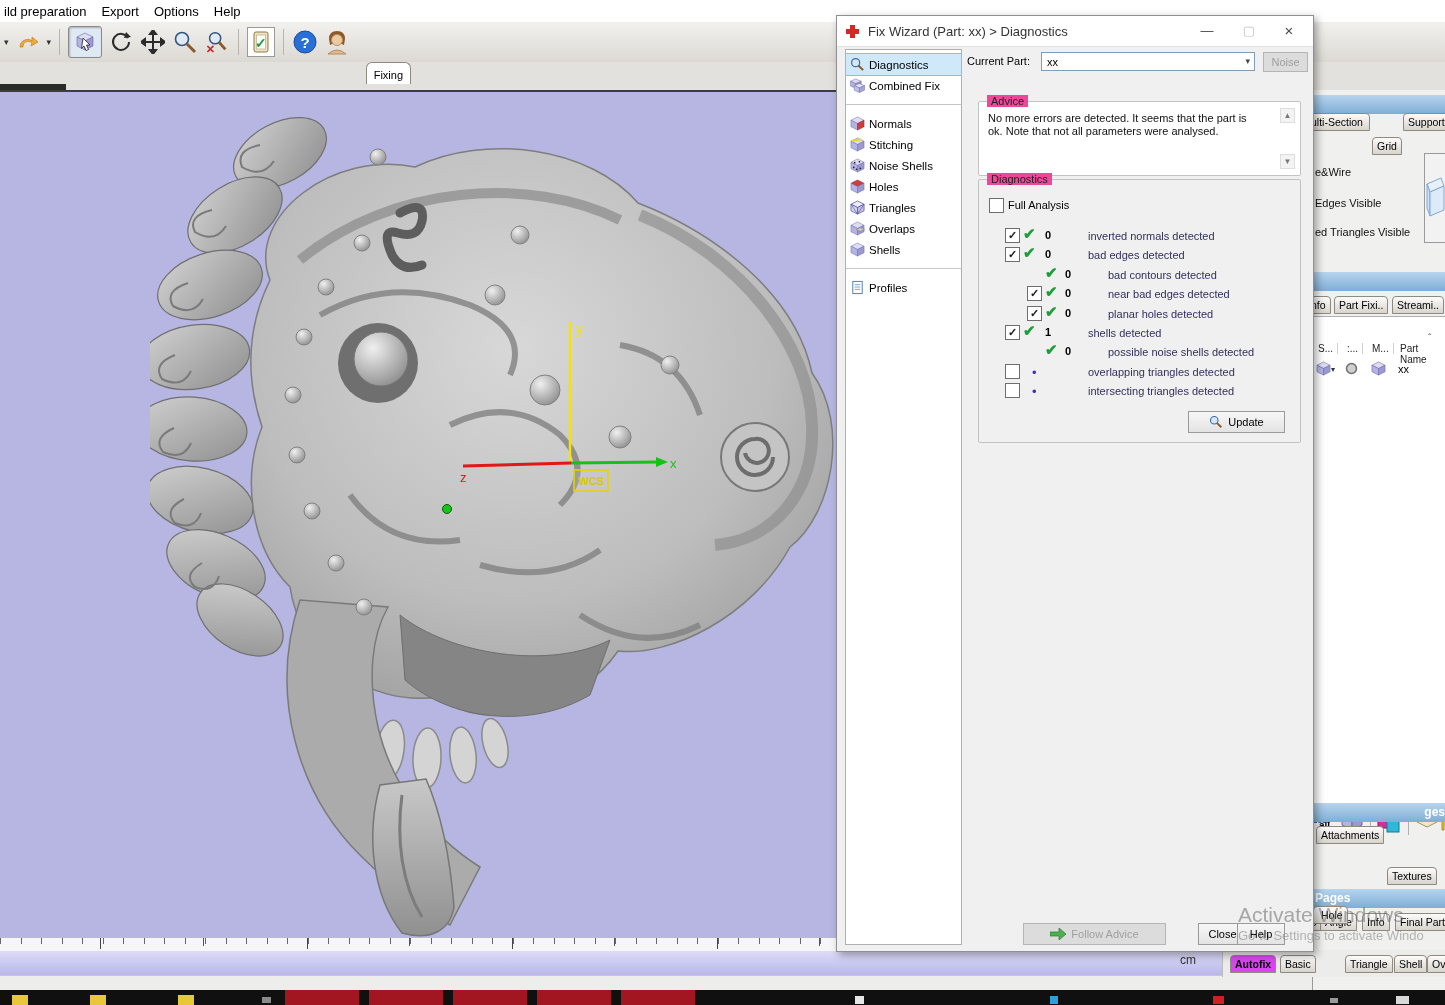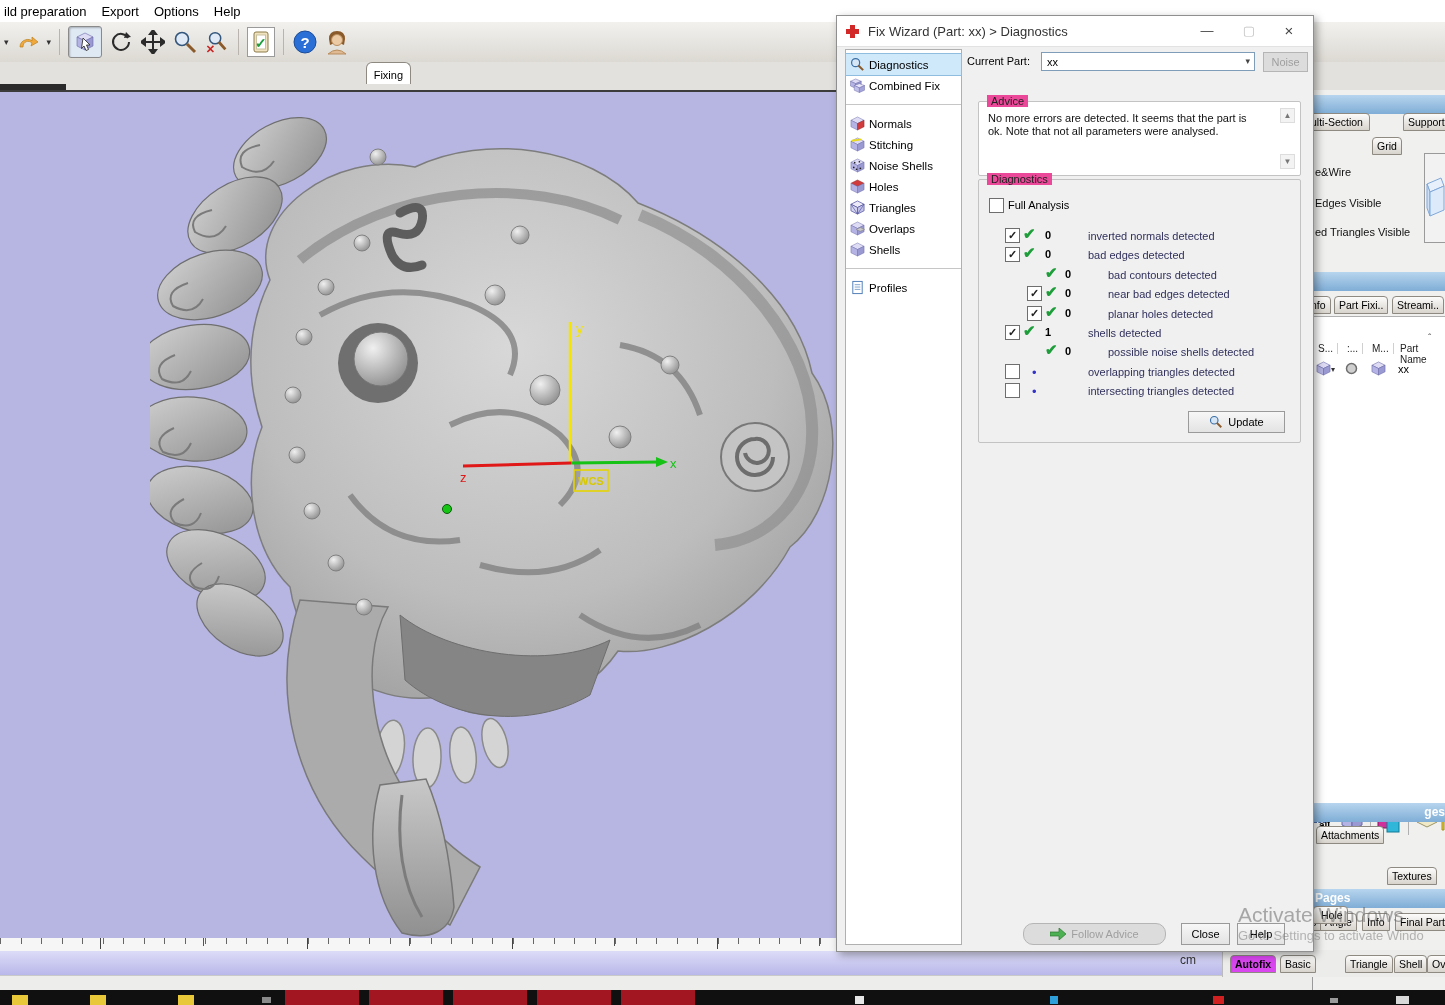--- a/index.html
+++ b/index.html
@@ -588,26 +588,26 @@
 
       <button class="btn" style="left:209px;top:231px;width:97px;height:22px;">
         <svg width="14" height="14" viewBox="0 0 16 16">
             <circle cx="6" cy="6" r="4.3" fill="#d6e6f5" stroke="#3a6ea5" stroke-width="1.3"></circle>
             <line x1="9" y1="9" x2="14" y2="14" stroke="#8a5a2a" stroke-width="2.2"></line>
           </svg>
         <span>Update</span>
       </button>
     </div>
 
-    <button class="btn disabled" style="left:186px;top:907px;width:143px;height:22px;border-radius:10px;">
+    <button class="btn disabled" style="left:186px;top:907px;width:143px;height:22px;">
       <svg width="16" height="12" viewBox="0 0 16 12">
           <polygon points="0,4 9,4 9,0 16,6 9,12 9,8 0,8" fill="#4db052" stroke="#2e7a33" stroke-width="0.7"></polygon>
         </svg>
       <span>Follow Advice</span>
     </button>
-    <button class="btn" style="left:344px;top:907px;width:49px;height:22px;">Close</button>
+    <button class="btn" style="left:361px;top:907px;width:49px;height:22px;">Close</button>
     <button class="btn" style="left:400px;top:907px;width:48px;height:22px;">Help</button>
   </div>
 
   <div class="abs" id="wm1">Activate Windows</div>
   <div class="abs" id="wm2">Go to Settings to activate Windo</div>
 
 </div>
 
 </body></html>

